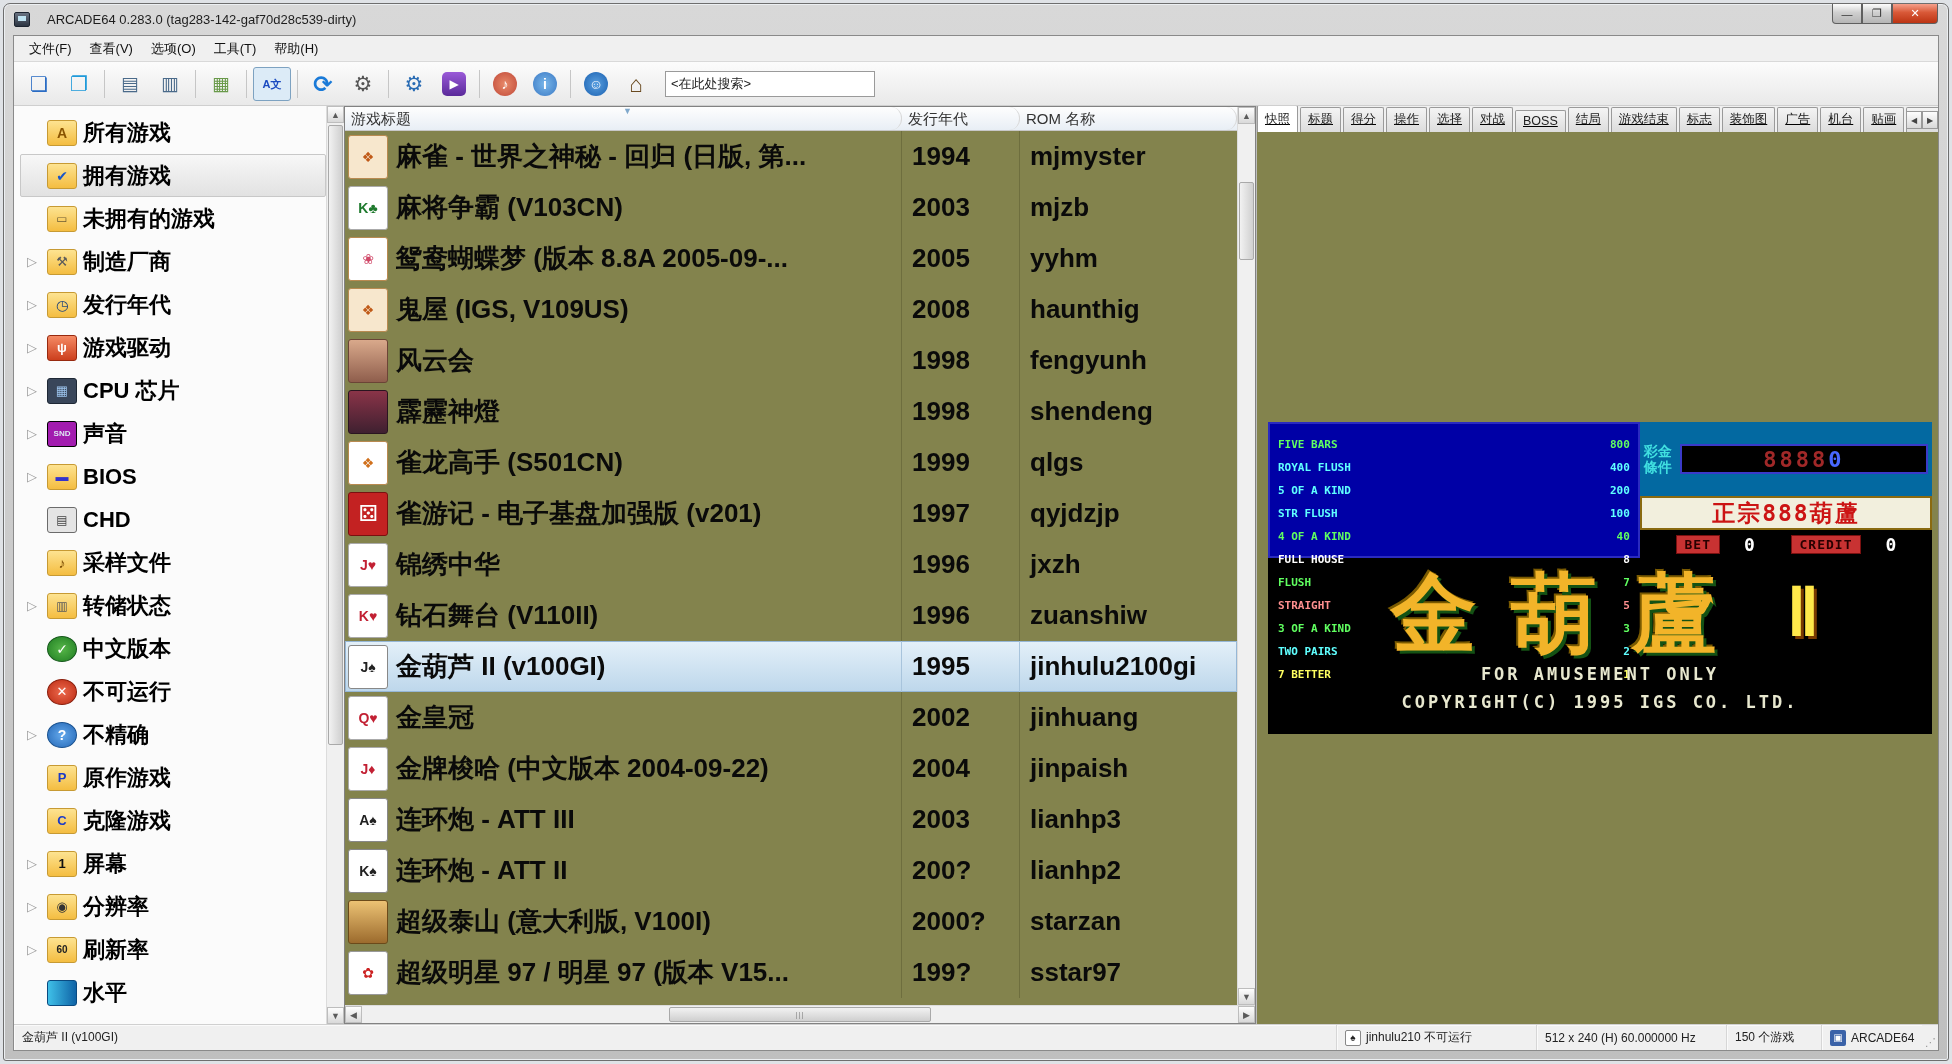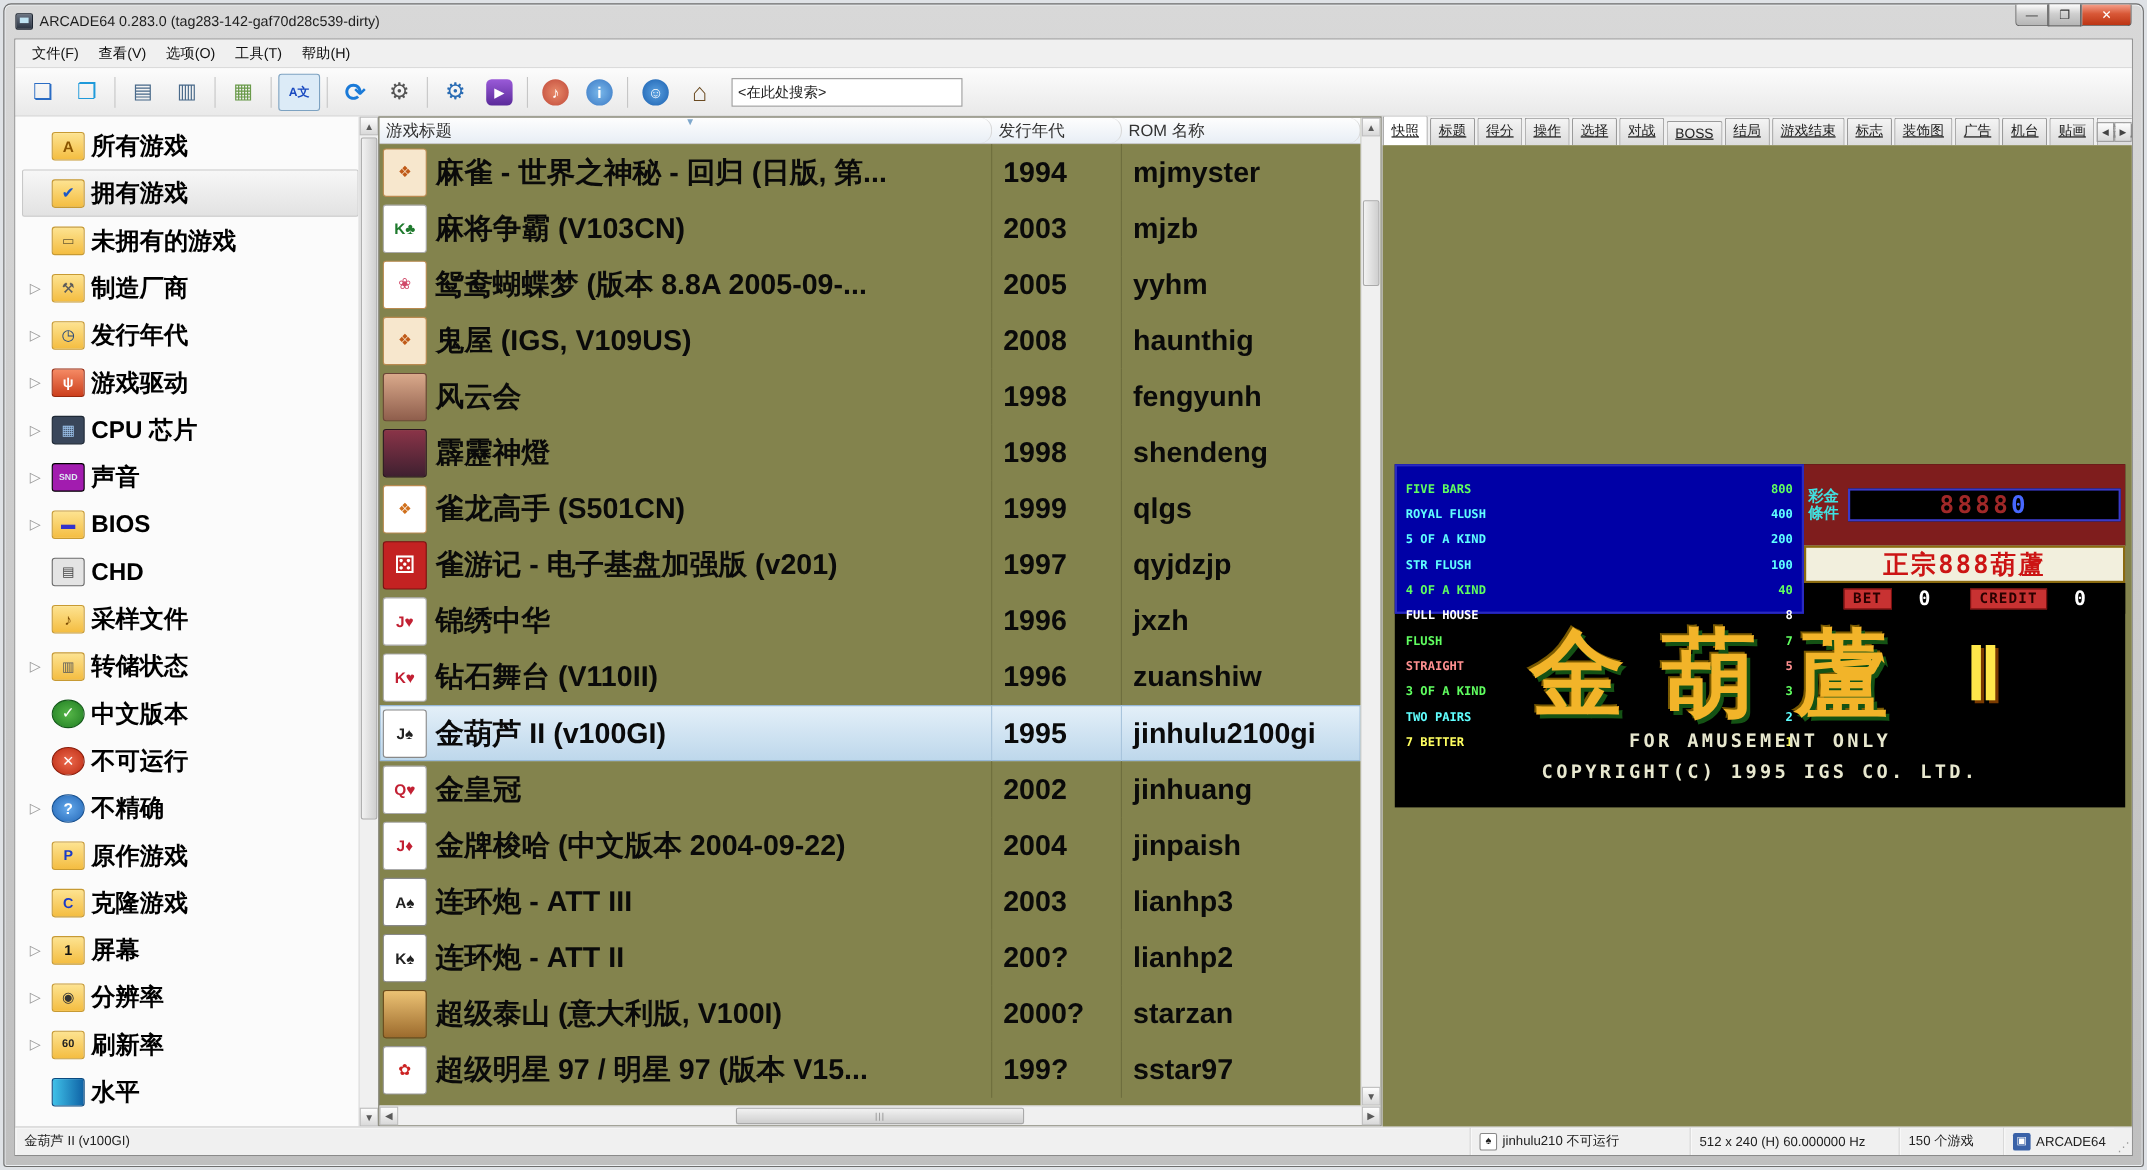--- a/index.html
+++ b/index.html
@@ -3,21 +3,21 @@
 <meta charset="utf-8">
 <style>
   * { margin:0; padding:0; box-sizing:border-box; }
   html,body { width:1952px; height:1064px; overflow:hidden; background:#dfe2e6;
               font-family:"Liberation Sans","DejaVu Sans",sans-serif; }
 
   
   .window { position:absolute; left:3px; top:3px; width:1946px; height:1058px;
     background:linear-gradient(#d8d8d8,#bfbfbf); border:1px solid #6e6e6e;
     border-radius:7px 7px 3px 3px; box-shadow:inset 0 0 0 1px #eceff2; }
-  .titlebar { height:30px; display:flex; align-items:center; padding-left:10px; gap:6px; }
+  .titlebar { height:30px; display:flex; align-items:center; padding-left:10px; gap:17px; }
   .app-icon { width:16px; height:15px; background:linear-gradient(#6a7382,#2b3442);
     border:1px solid #1c2430; border-radius:2px; position:relative; }
   .app-icon::after { content:""; position:absolute; left:3px; top:3px; width:8px; height:5px;
     background:#bfe3f2; }
   .title-text { font-size:13px; color:#1d1d1d; }
   .caption-buttons { position:absolute; top:0; right:10px; display:flex; }
   .cap-btn { width:30px; height:20px; border:1px solid #5f5f5f; border-top:none;
     background:linear-gradient(#fdfdfd,#cfcfcf 45%,#b5b5b5); font-size:11px; color:#333;
     display:flex; align-items:center; justify-content:center; }
   .cap-btn.first { border-radius:0 0 0 4px; }
@@ -118,21 +118,21 @@
     background:#000; display:flex; flex-direction:column;
     font-family:"DejaVu Sans Mono","Liberation Mono",monospace; }
   .ss-top { height:136px; display:flex; }
   .ss-paytable { width:56%; background:#0000a6; border:2px solid #2a2ac0; padding:3px 8px;
     display:flex; flex-direction:column; justify-content:space-between; }
   .pt-row { display:flex; font-size:11px; font-weight:bold; line-height:11px;margin-top:12px; }
   .pt-label { white-space:nowrap; }
   .pt-dots { flex:1; }
   .pt-value { text-align:right; }
   .ss-right { width:44%; display:flex; flex-direction:column; }
-  .ss-jackpot { flex:1; background:#7f1d1d; display:flex; align-items:center; gap:2px; padding:2px 4px; }
+  .ss-jackpot { flex:1; background:#0369a1; display:flex; align-items:center; gap:2px; padding:2px 4px; }
   .jp-label { color:#40e0e0; font-size:14px; font-weight:bold; width:34px; line-height:16px; }
   .jp-led { flex:1; height:30px; background:#000; border:2px solid #3a3ac8; display:flex;
     align-items:center; justify-content:center; font-size:22px; font-weight:bold; letter-spacing:3px; }
   .jp-led .dim { color:#a02828; } .jp-led .lit { color:#4868ff; }
   .ss-banner { height:34px; background:#f2efdd; border:2px solid #8a6a10; color:#cc1414;
     font-size:23px; font-weight:bold; display:flex; align-items:center; justify-content:center;
     letter-spacing:2px; }
   .ss-betbar { height:28px; background:#000; display:flex; align-items:center;
     justify-content:space-evenly; }
   .bet-group { display:flex; align-items:center; gap:24px; }

